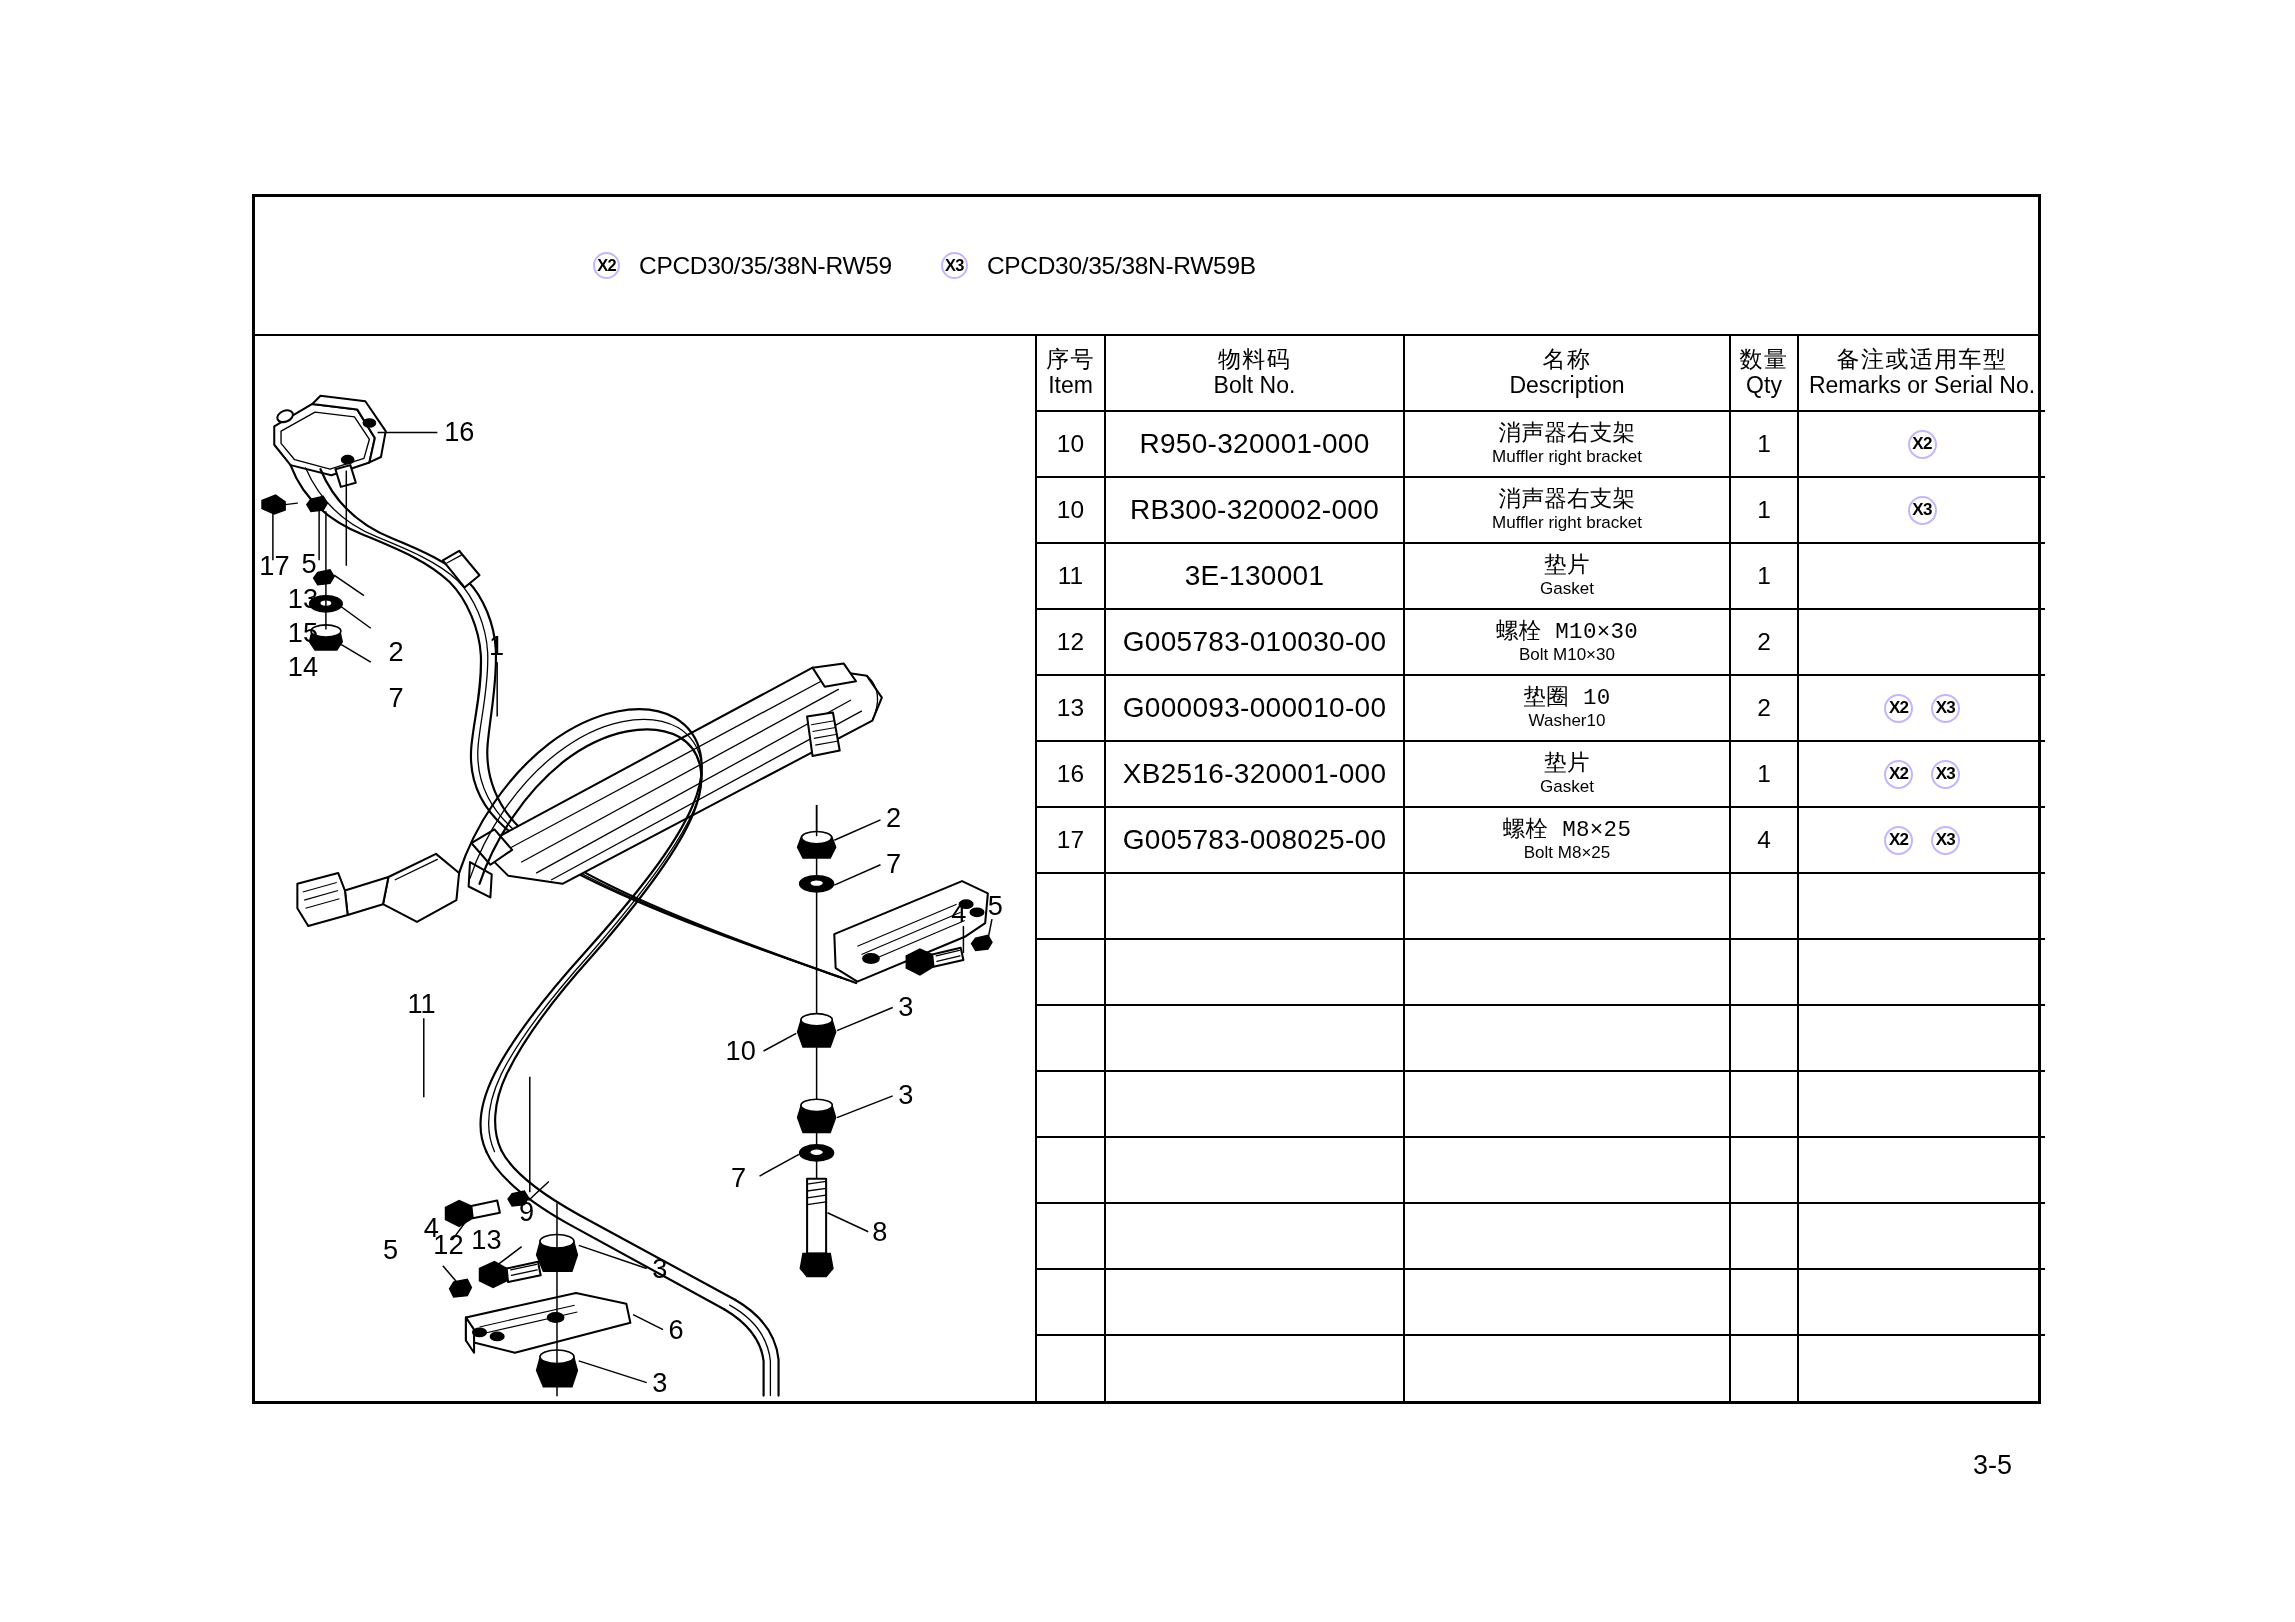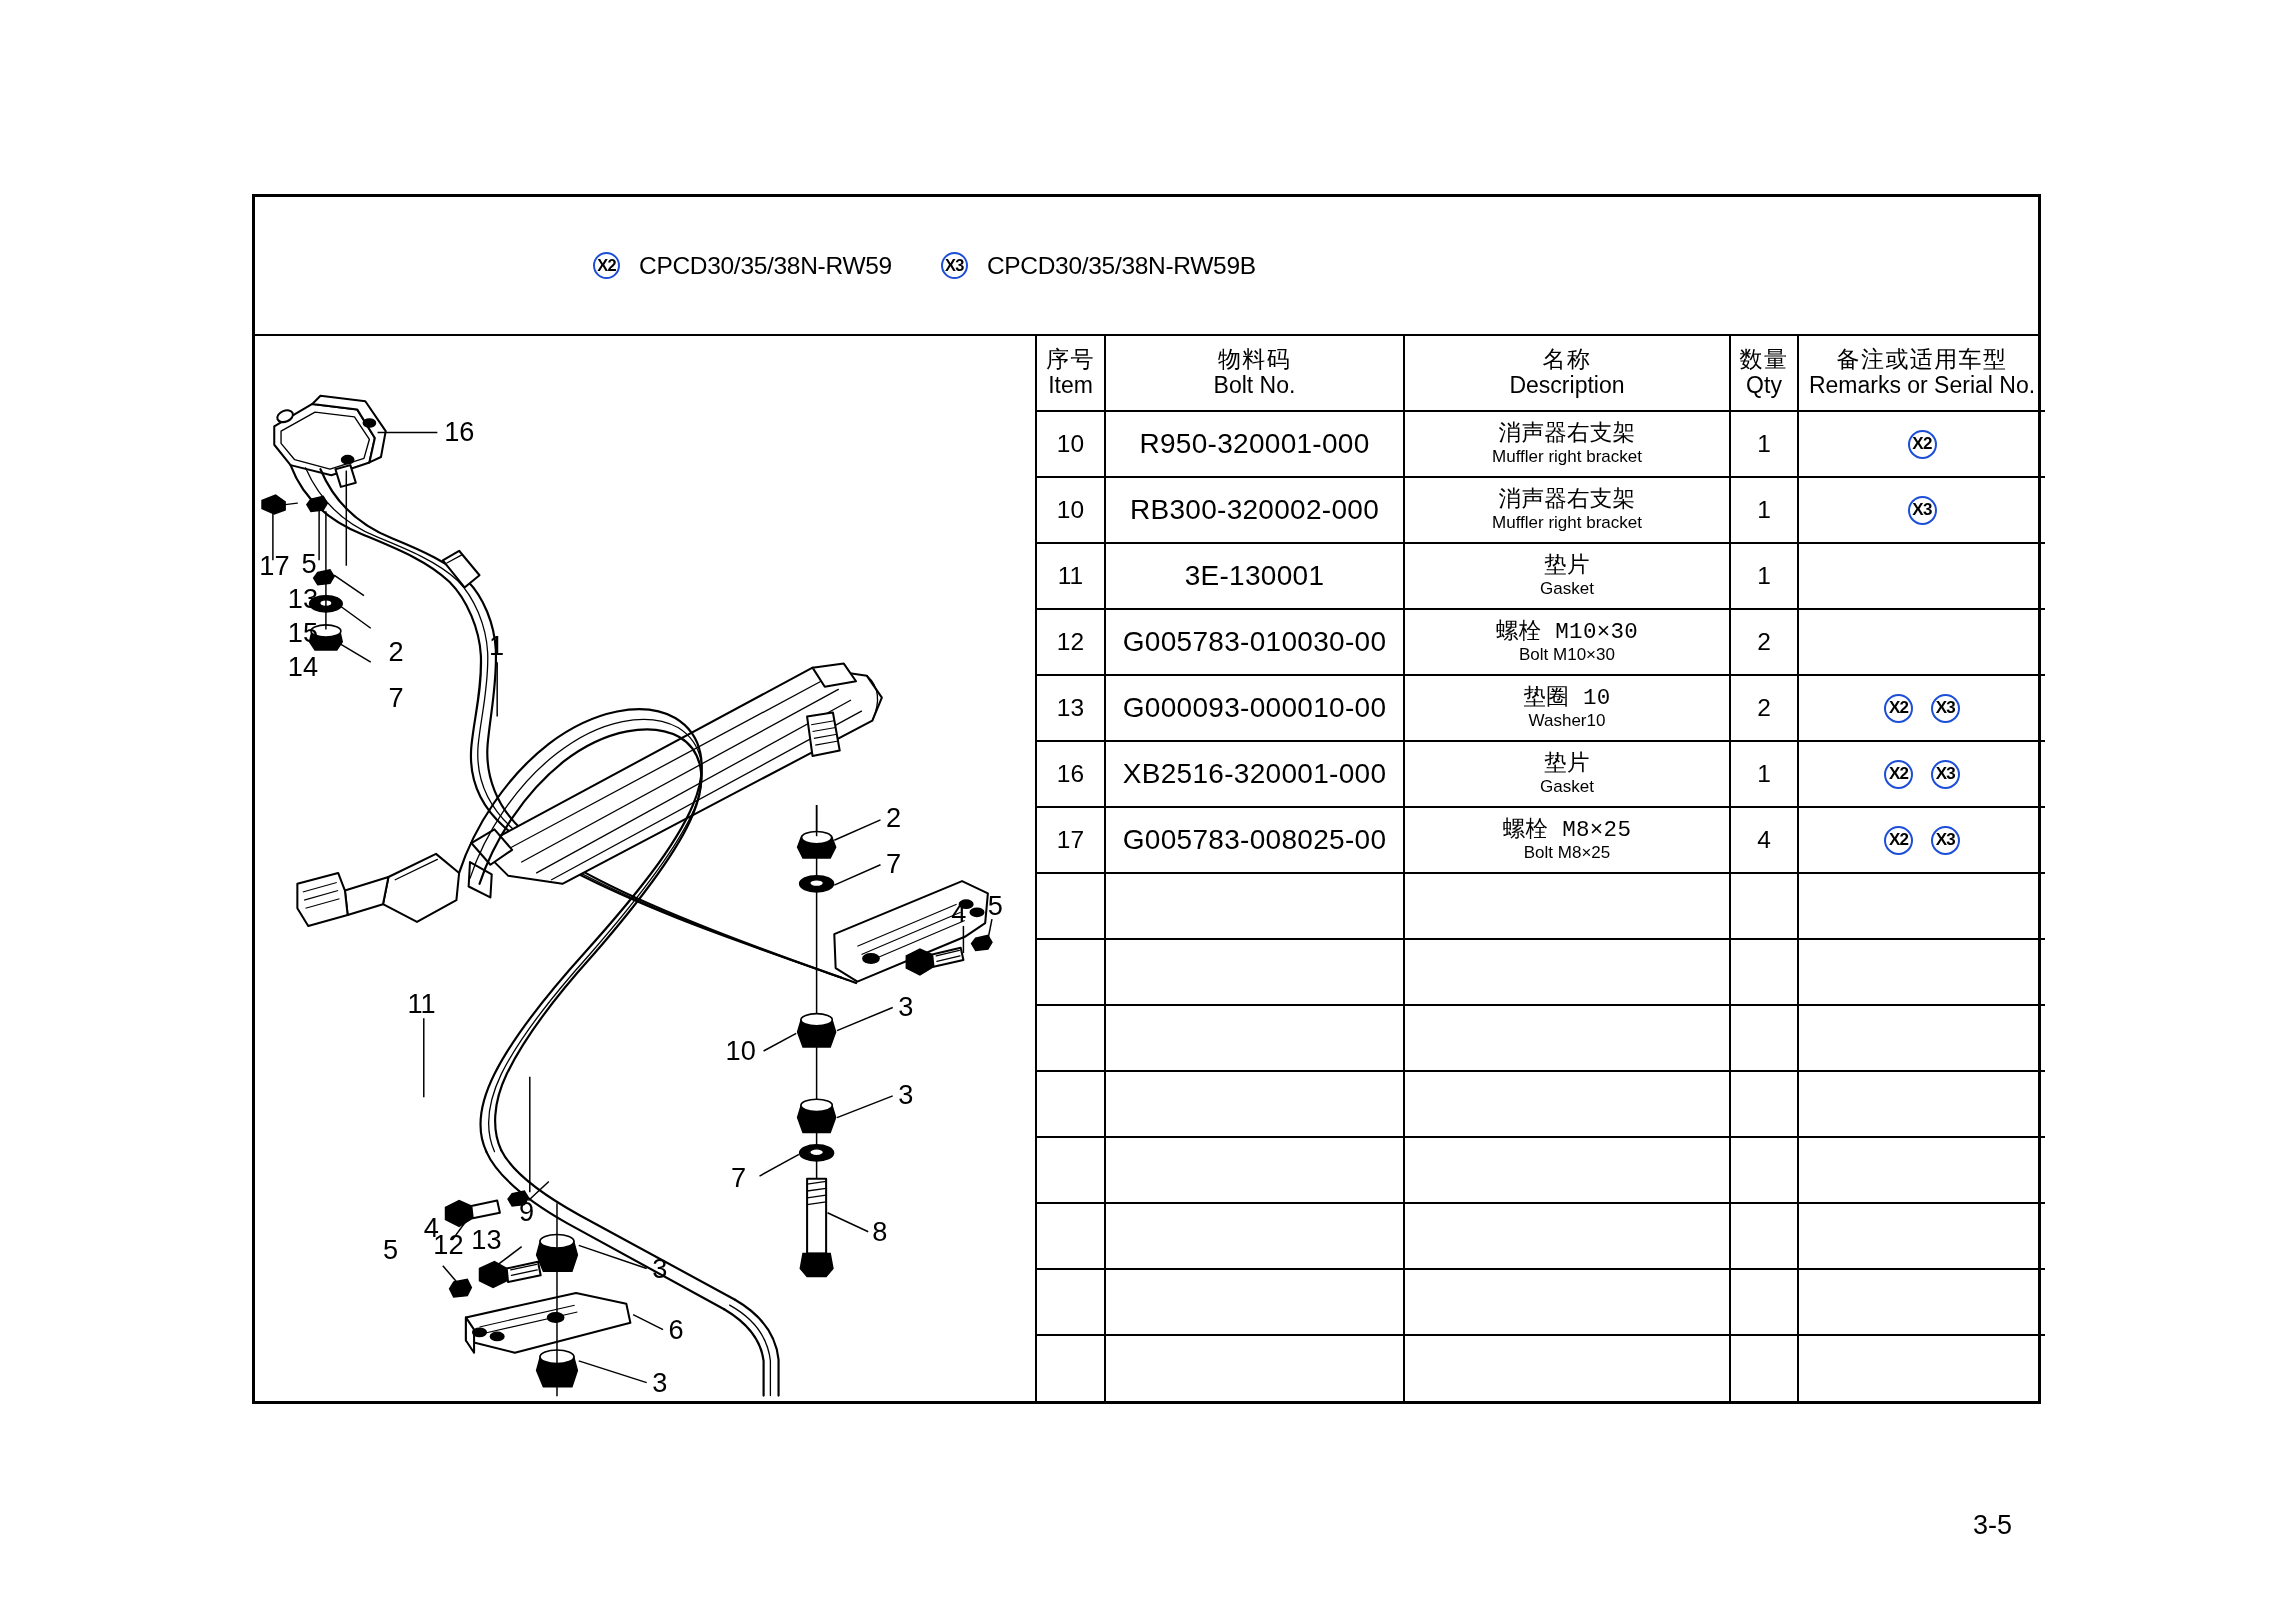--- a/index.html
+++ b/index.html
@@ -75,21 +75,21 @@
   }
   .model-tag-label { font-size: 24.5px; margin-left: 19px; letter-spacing: -0.3px; }
 
   
   .xcircle {
     display: inline-flex;
     align-items: center;
     justify-content: center;
     width: 27px;
     height: 27px;
-    border: 2px solid #1d4ed8;
+    border: 2px solid #c4b5fd;
     border-radius: 50%;
     font-size: 16.4px;
     font-weight: bold;
     letter-spacing: -0.7px;
     box-sizing: border-box;
     flex: none;
   }
   .xcircle.small {
     width: 29px; height: 29px; font-size: 17px; border-width: 2px;
   }
@@ -159,21 +159,21 @@
     display: flex;
     align-items: center;
     justify-content: center;
     gap: 17.7px;
   }
 
   
   #page-number {
     position: absolute;
     left: 1973px;
-    top: 1510px;
+    top: 1450px;
     font-size: 27px;
   }
 
   
   .callout { font-family: "Liberation Sans", sans-serif; font-size: 38px; }
 </style>
 </head>
 <body>
 
 <div id="page-frame">

